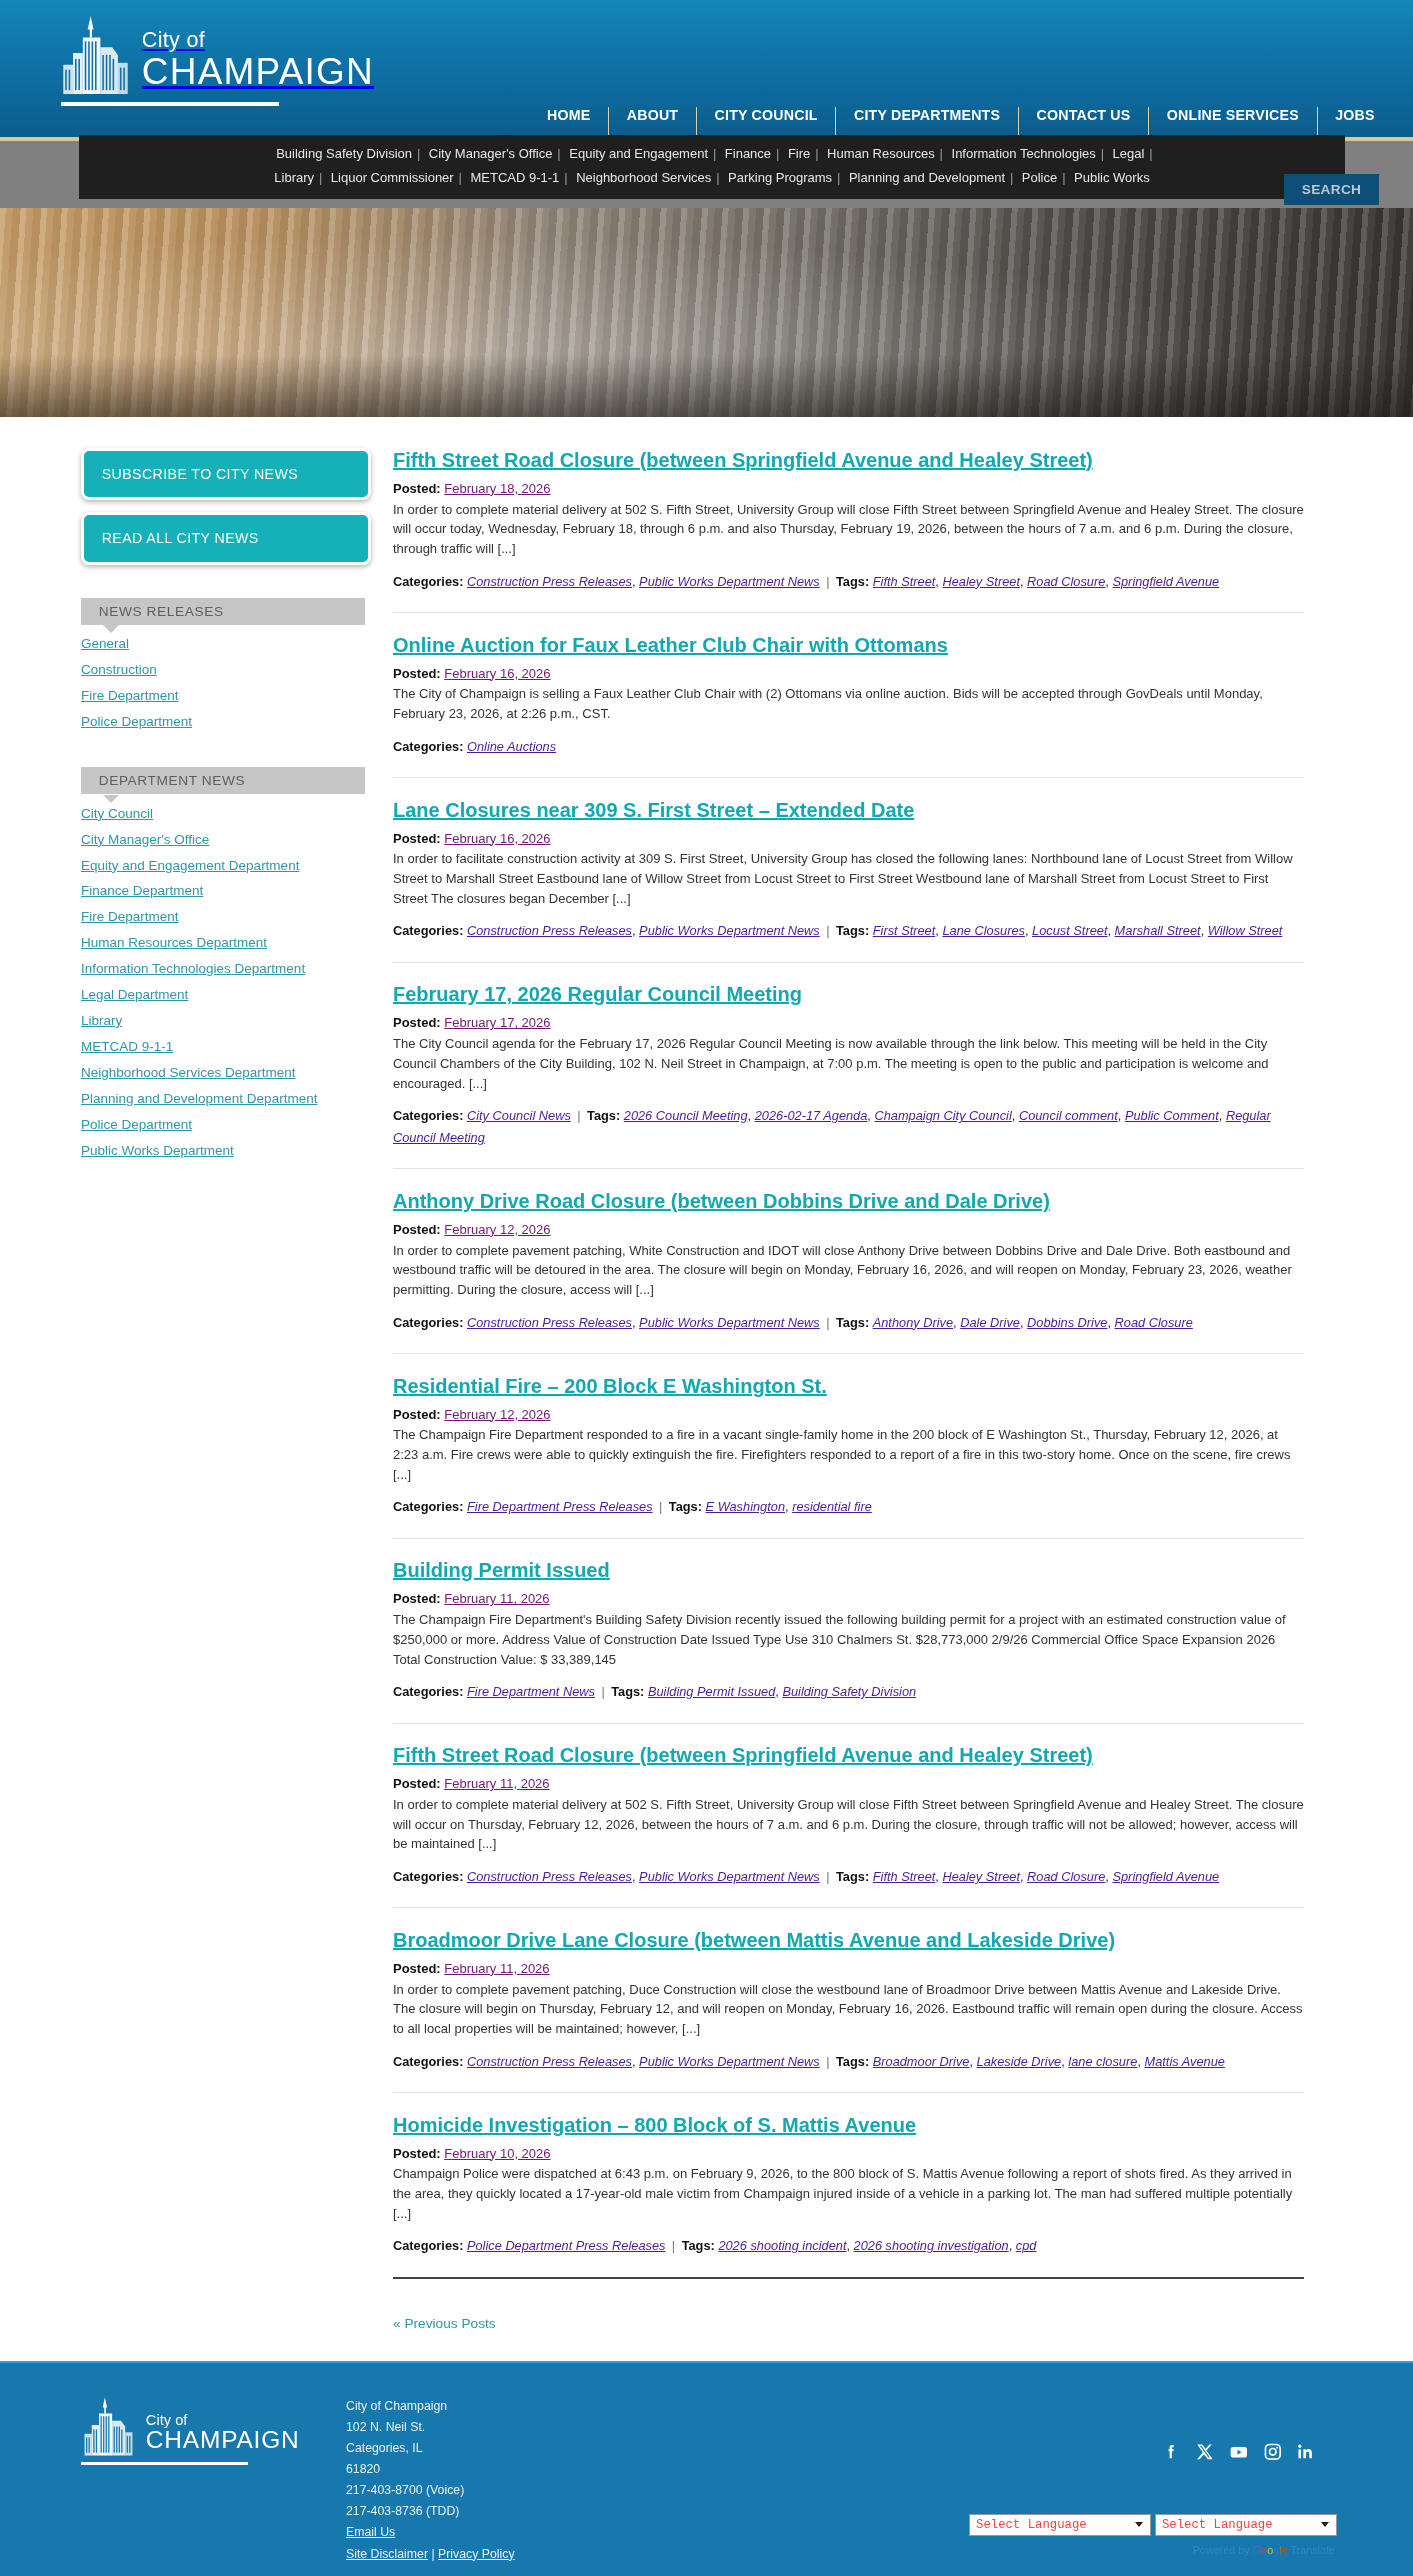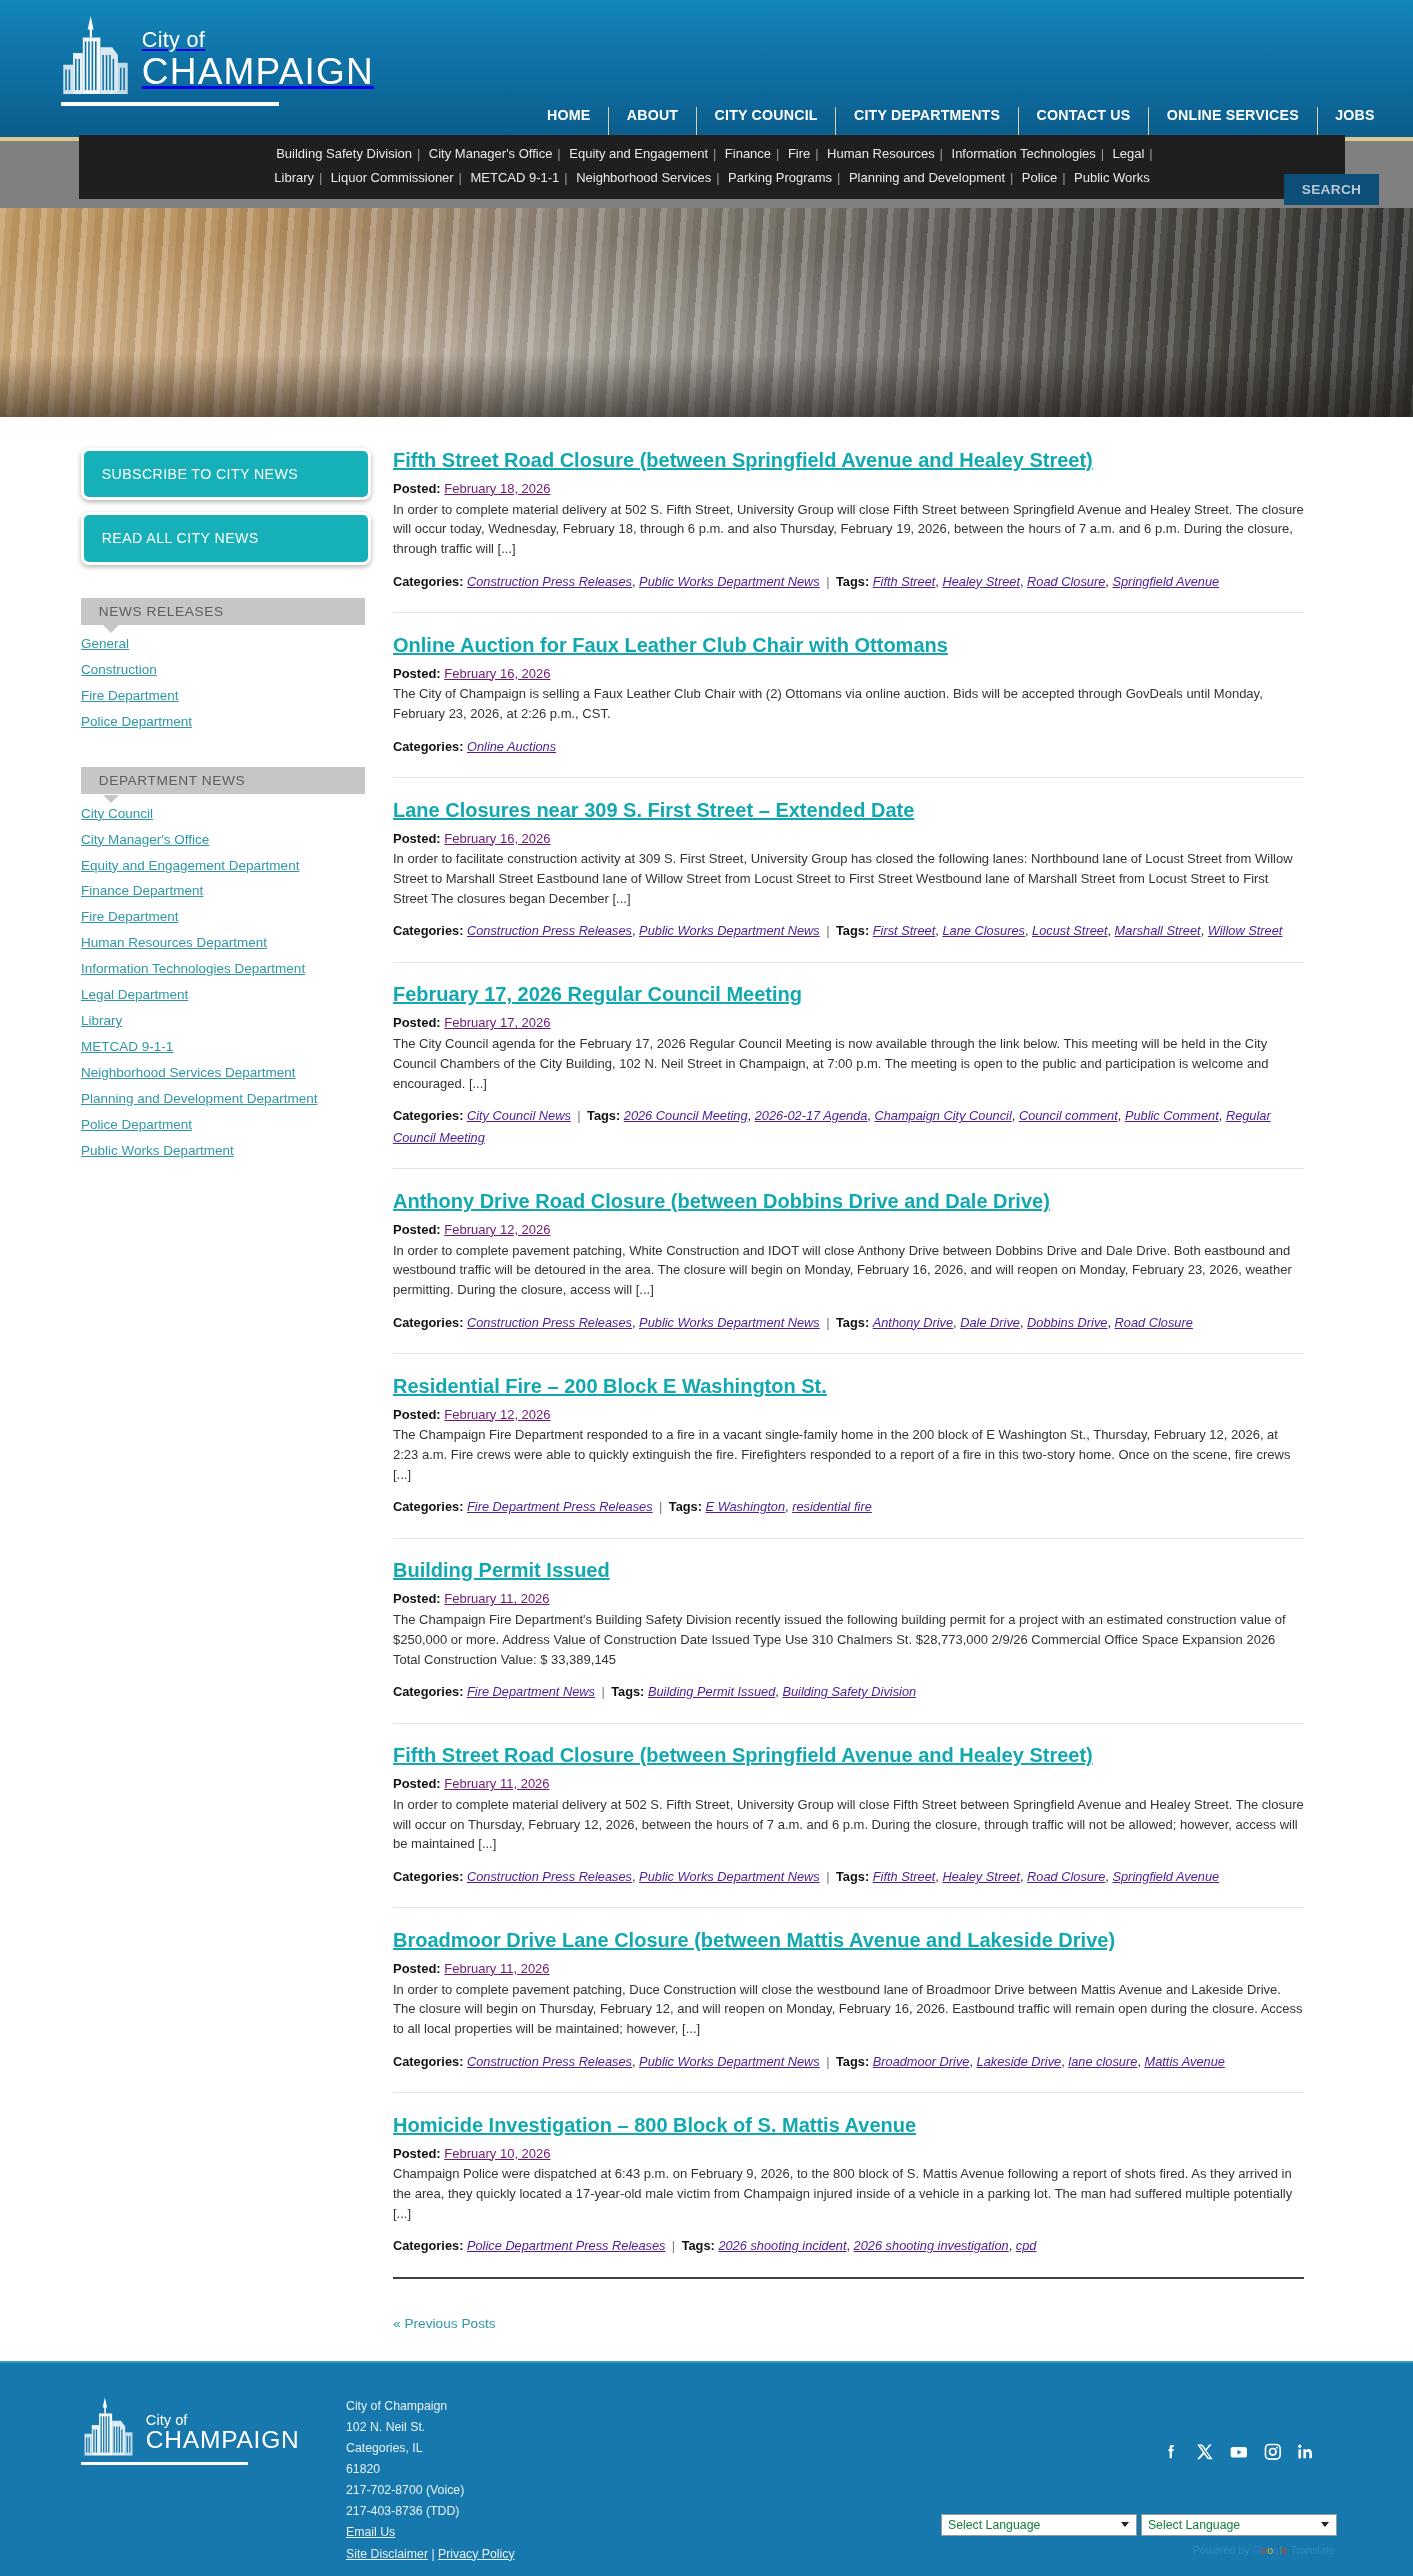--- a/index.html
+++ b/index.html
@@ -136,23 +136,23 @@
   .f-logo-text { margin-left:9.8px; color:#fff; line-height:1; padding-bottom:3.9px;}
   .f-logo-text .l1 { font-size:14.7px; }
   .f-logo-text .l2 { font-size:24.5px; letter-spacing:0.8px; }
   .f-rule { width:167px; height:2.9px; background:#fff; margin-top:5.9px; }
   .f-addr { font-size:12.3px; line-height:1.72; margin-left:69px; color:#e9f3f9; }
   .f-addr a { color:#e9f3f9; text-decoration:underline; }
   .social { position:absolute; right:98px; top:79px; display:flex; gap:13.7px; align-items:center;}
   .social svg { fill:#fff; }
   .lang-row { position:absolute; right:77px; top:151px; display:flex; gap:3.9px; }
   .lang-sel {
-    background:#fff; color:#15803d; font-size:12.3px; border:1px solid #999;
-    padding:2.9px 21.6px 2.9px 5.9px; width:196px; height:22.6px;
-    font-family:Liberation Sans, sans-serif; position:relative;
+    background:#fff; color:#ef4444; font-size:12.3px; border:1px solid #999;
+    padding:2.9px 21.6px 2.9px 5.9px; width:182px; height:22.6px;
+    font-family:Liberation Mono, monospace; position:relative;
     appearance:none; -webkit-appearance:none;
   }
   .sel-wrap { position:relative; }
   .sel-wrap:after {
     content:""; position:absolute; right:7.9px; top:8.8px; pointer-events:none;
     border-left:4.9px solid transparent; border-right:4.9px solid transparent; border-top:5.9px solid #222;
   }
   .powered { position:absolute; right:79px; top:179px; font-size:10.8px; color:#2f8cbd; line-height:1.6; }
   .powered .g1{color:#3b73c4;} .powered .g2{color:#cf4332;} .powered .g3{color:#e6b523;} .powered .g4{color:#3b9c4e;}
 </style>
@@ -328,21 +328,21 @@
         </span>
       </div>
       <div class="f-rule"></div>
     </div>
 
     <div class="f-addr">
       <div>City of Champaign</div>
       <div>102 N. Neil St.</div>
       <div>Categories, IL</div>
       <div>61820</div>
-      <div>217-702-8700 (Voice)</div>
+      <div>217-403-8700 (Voice)</div>
       <div>217-403-8736 (TDD)</div>
       <div><a href="#">Email Us</a></div>
       <div>
         <a href="#">Site Disclaimer</a>
         <span>|</span>
         <a href="#">Privacy Policy</a>
       </div>
     </div>
   </div>
 

